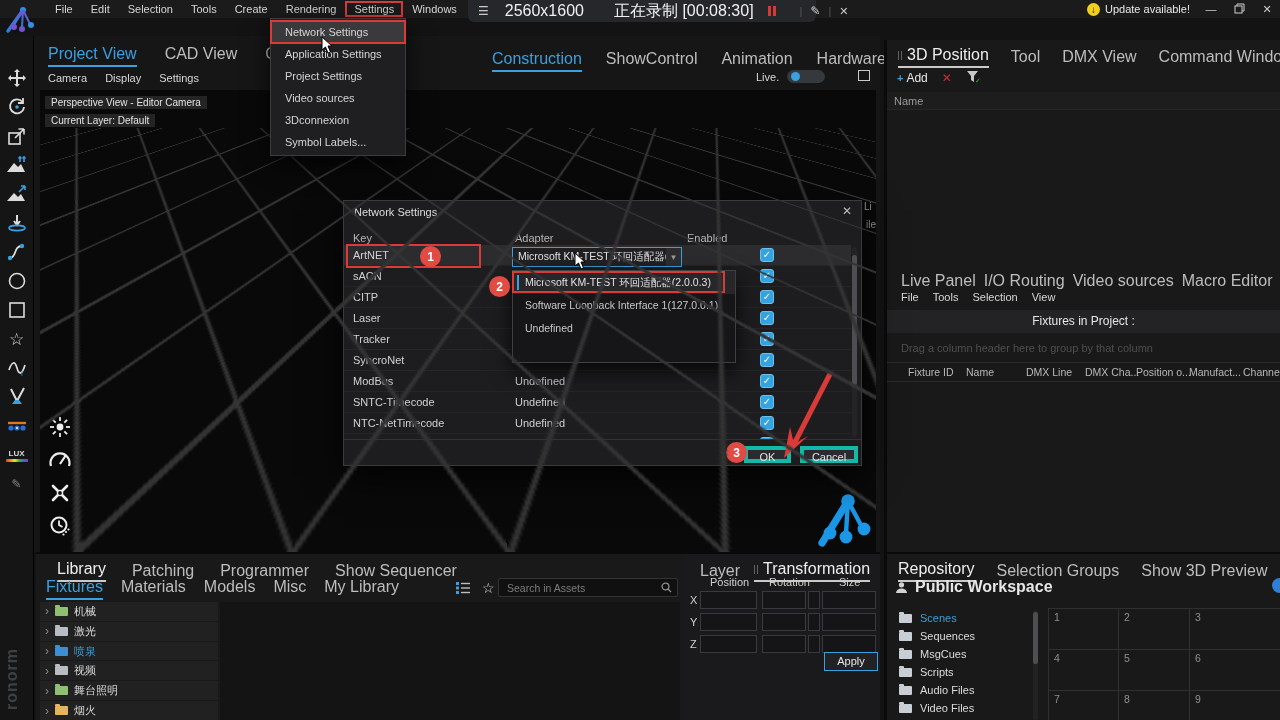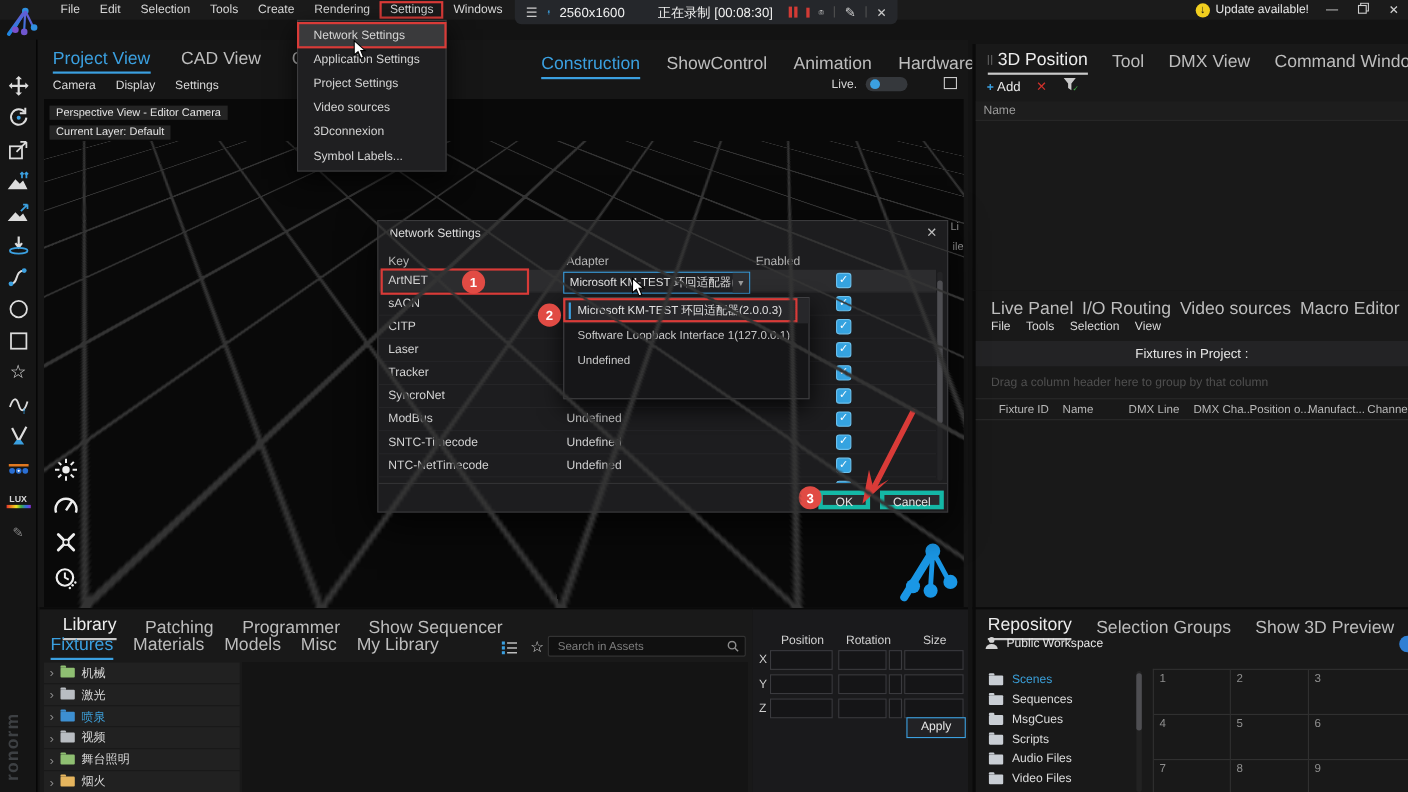--- a/index.html
+++ b/index.html
@@ -14,21 +14,21 @@
   .title-right { position:absolute; right:6px; top:0; height:18px; display:flex; align-items:center; gap:14px; }
   .upd { display:flex; align-items:center; gap:5px; color:#e8e8e8; }
   .upd-icon { width:13px; height:13px; border-radius:50%; background:#f2cf1f; color:#1b1b1b; font-size:10px; font-weight:bold; text-align:center; line-height:13px; }
   .win-btn { color:#cfcfcf; font-size:11px; width:14px; text-align:center; }
   .logo { position:absolute; left:4px; top:2px; z-index:25; }
 
   .depen { position:absolute; left:431px; top:3px; color:#dcdcdc; font-size:11px; z-index:10; }
 
   
   .recorder { position:absolute; left:468px; top:0; height:22px; width:348px; background:#25272b; border-radius:0 0 6px 6px; display:flex; align-items:center; gap:8px; padding:0 10px; z-index:30; }
-  .rec-txt { color:#f0f0f0; font-size:12px; white-space:nowrap; }
+  .rec-txt { color:#f0f0f0; font-size:16px; white-space:nowrap; }
   .rec-red-pause { display:flex; gap:2px; margin-left:6px; }
   .rec-red-pause i { display:block; width:3px; height:10px; background:#d23b35; }
   .rec-stop { width:9px; height:9px; background:#d23b35; }
   .rec-sep { color:#555; }
   .ham { color:#c9c9c9; font-size:12px; }
   .pen { color:#d6d6d6; font-size:12px; }
   .rec-close { color:#c9c9c9; }
 
   
   .sdrop { position:absolute; left:270px; top:18px; width:136px; background:#1f1f21; border:1px solid #3c3c3e; box-shadow:0 8px 22px rgba(0,0,0,.75); z-index:60; padding:2px 0; }
@@ -127,21 +127,21 @@
   .trow.sel span.lbl { color:#3d9fd8; }
   .assets-empty { position:absolute; left:184px; top:48px; width:460px; height:118px; background:#141414; }
 
   
   .tf-head span { position:absolute; top:22px; color:#d0d0d0; }
   .axis { position:absolute; color:#cfcfcf; }
   .field { position:absolute; height:18px; background:#151517; border:1px solid #3a3a3e; }
   .apply { position:absolute; left:140px; top:98px; width:54px; height:19px; background:#222225; border:1.5px solid #3ba0e0; color:#e8e8e8; font-size:11px; text-align:center; line-height:17px; }
 
   
-  .ws-row { position:absolute; left:8px; top:24px; display:flex; align-items:center; gap:7px; color:#e6e6e6; font-size:11px; }
+  .ws-row { position:absolute; left:8px; top:24px; display:flex; align-items:center; gap:7px; color:#e6e6e6; font-size:16px;font-weight:bold; }
   .repo-tree { position:absolute; left:12px; top:58px; display:flex; flex-direction:column; gap:6px; }
   .repo-item { display:flex; align-items:center; gap:8px; color:#dcdcdc; }
   .repo-item .folder { background:#c9ced4; }
   .repo-item.sel span.lbl { color:#3b9fd8; }
   .repo-scroll { position:absolute; left:146px; top:56px; width:5px; height:110px; background:#222; border-radius:3px; }
   .repo-thumb { position:absolute; left:0; top:2px; width:5px; height:52px; background:#4e4e52; border-radius:3px; }
   .repo-grid { position:absolute; left:161px; top:54px; width:233px; height:114px; display:grid; grid-template-columns:70px 71px 92px; grid-auto-rows:41px; border-left:1px solid #303030; border-top:1px solid #303030; }
   .cell { border-right:1px solid #303030; border-bottom:1px solid #303030; color:#8f8f8f; font-size:10.5px; padding:2px 0 0 5px; }
   .bluedot { position:absolute; right:-7px; top:24px; width:15px; height:15px; border-radius:50%; background:#2f7fd4; }
 </style>
@@ -611,20 +611,24 @@
       <div class="trow">
           <span class="chev">›</span>
           <span class="folder" style="background: rgb(229, 181, 94);"></span>
           <span class="lbl">烟火</span>
         </div>
     </div>
     <div class="assets-empty"></div>
   </div>
 
   <div class="bpanel" style="left:684px;width:196px;background:#1a1a1c">
+    <div class="rtabs" style="gap:14px;padding-left:16px">
+      <span class="tab">Layer</span>
+      <span class="tab active-white"><span class="grip"></span><span>Transformation</span></span>
+    </div>
     <div class="tf-head">
       <span style="left:26px">Position</span>
       <span style="left:85px">Rotation</span>
       <span style="left:155px">Size</span>
     </div>
     <span class="axis" style="left:6px;top:40px">X</span>
     <span class="axis" style="left:6px;top:62px">Y</span>
     <span class="axis" style="left:6px;top:84px">Z</span>
     <input class="field" style="left: 16px; top: 37px; width: 57px;">
     <input class="field" style="left: 78px; top: 37px; width: 44px;">

